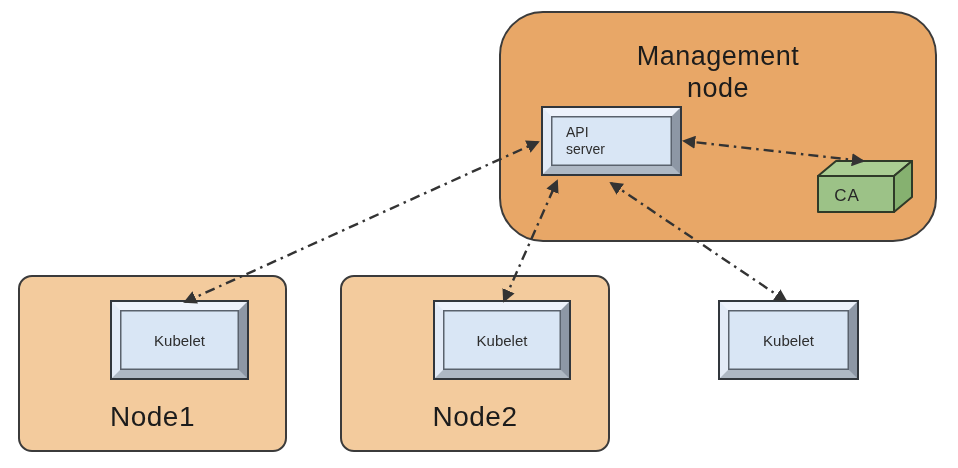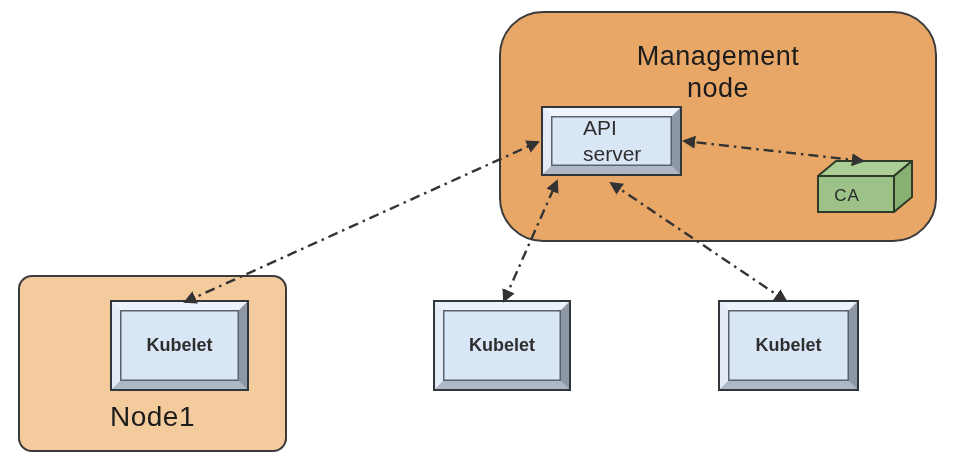--- a/index.html
+++ b/index.html
@@ -51,28 +51,27 @@
     border:8px solid;
     border-color:#edf2fb #8d97a5 #aeb8c4 #e3ebf7;
     outline:2px solid #31363c;
     box-shadow:inset 0 0 0 1.5px #5a626d;
     display:flex;align-items:center;justify-content:center;
     color:#2e2e2e;
   }
   .api{
     left:543px;top:108px;width:137px;height:66px;
     justify-content:flex-start;
-    padding-left:32px;
-    font-size:21px;line-height:1.25;
+    padding-left:15px;
+    font-size:14px;line-height:1.25;
     white-space:pre-line;
   }
   .kubelet{
-    top:302px;width:135px;height:87px;
-    font-size:18px;
-    font-weight:bold;
+    top:302px;width:135px;height:76px;
+    font-size:15px;
   }
   .kubelet.k1{left:112px;}
   .kubelet.k2{left:435px;width:134px;}
   .kubelet.k3{left:720px;width:137px;}
   
   #overlay{
     position:absolute;left:0;top:0;
     pointer-events:none;
   }
   .conn{
@@ -96,20 +95,23 @@
     <div class="group-title">Management
 node</div>
   </div>
 
   <div class="bevel api">API
 server</div>
 
   <div class="group-box worker n1">
     <div class="node-label">Node1</div>
   </div>
+  <div class="group-box worker n2">
+    <div class="node-label">Node2</div>
+  </div>
 
   <div class="bevel kubelet k1">Kubelet</div>
   <div class="bevel kubelet k2">Kubelet</div>
   <div class="bevel kubelet k3">Kubelet</div>
 
   <svg id="overlay" width="958" height="468" viewBox="0 0 958 468">
     <defs>
       <marker id="arrow" viewBox="0 0 10 10" refX="8.5" refY="5" markerWidth="5.5" markerHeight="5.5" orient="auto-start-reverse">
         <path d="M0,0 L10,5 L0,10 z" fill="#333"></path>
       </marker>

